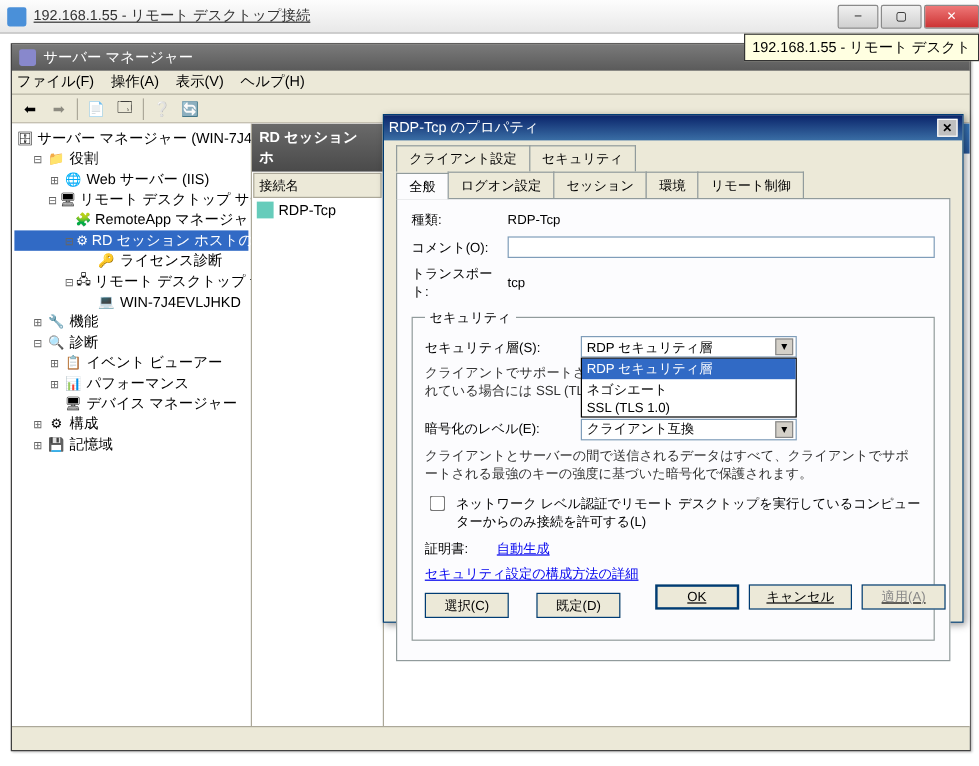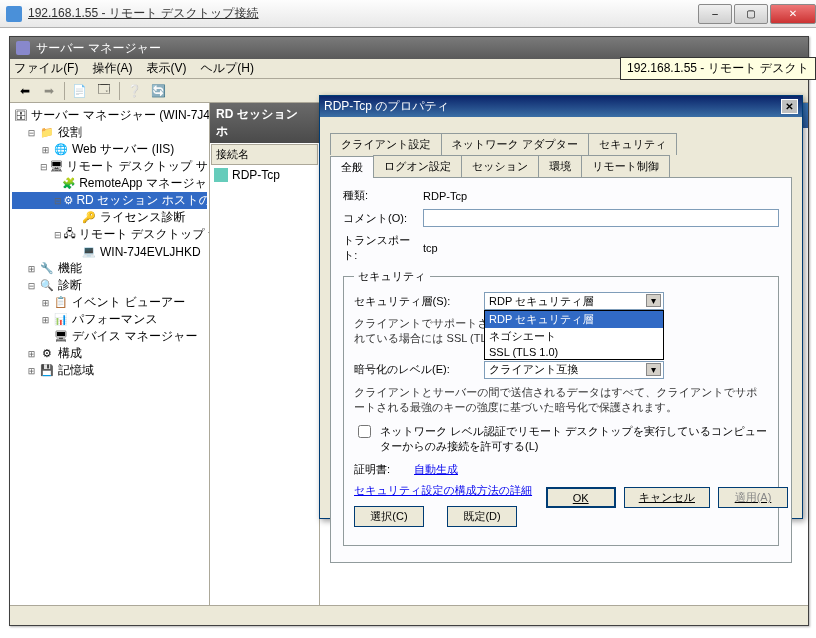--- a/index.html
+++ b/index.html
@@ -5,21 +5,21 @@
 * { box-sizing: border-box; font-family: "MS UI Gothic", "Meiryo", sans-serif; }
 body { margin: 0; background: #fff; width: 816px; height: 638px; overflow: hidden; font-size: 12px; }
 
 
 .outer-titlebar { height: 28px; background: linear-gradient(#fdfdfd,#e8e8e8); display:flex; align-items:center; border-bottom:1px solid #b0b0b0; position:relative;}
 .outer-titlebar .icon { width:16px; height:16px; margin:0 6px; background:#4a90d9; border-radius:2px; }
 .outer-title { flex:1; font-size:12px; color:#333;text-decoration:underline; }
 .winbtns { display:flex; }
 .winbtn { width:34px; height:20px; margin-left:2px; border:1px solid #8a8a8a; background:linear-gradient(#f0f0f0,#d0d0d0); display:flex;align-items:center;justify-content:center; font-size:10px; border-radius:2px;}
 .winbtn.close{ background:linear-gradient(#e77,#c33); color:#fff; width:46px;}
-.tooltip-overlay { position:absolute; right:0; top:28px; background:#ffffe1; border:1px solid #333; padding:2px 6px; font-size:12px; z-index:50;margin-top:29px;}
+.tooltip-overlay { position:absolute; right:0; top:28px; background:#ffffe1; border:1px solid #333; padding:2px 6px; font-size:12px; z-index:50;}
 
 
 .sm-window { position:absolute; left:9px; top:36px; width:800px; height:590px; border:1px solid #404040; background:#d6d3ce; box-shadow:1px 1px 2px rgba(0,0,0,.3);}
 .sm-titlebar { height:22px; background:linear-gradient(#7a7a7a,#5a5a5a); color:#fff; display:flex; align-items:center; padding:0 6px; font-size:12px;}
 .sm-titlebar .icon{ width:14px;height:14px;background:#88c;margin-right:6px;border-radius:2px;}
 .sm-menubar { height:20px; background:#ece9d8; display:flex; align-items:center; padding:0 4px; border-bottom:1px solid #aca899;}
 .sm-menubar span{ margin-right:14px; }
 .sm-toolbar { height:24px; background:#ece9d8; display:flex; align-items:center; padding:0 4px; border-bottom:1px solid #aca899; gap:2px;}
 .tbbtn{ width:22px;height:20px;border:1px solid transparent;display:flex;align-items:center;justify-content:center;}
 .tbdiv{ width:1px;height:18px;background:#aca899;margin:0 2px;}
@@ -48,21 +48,21 @@
 .right-strip{ width:62px; background:#fff; }
 .right-head{ background:linear-gradient(#3a7bbf,#2a5b9f); color:#fff; padding:4px; font-size:12px; font-weight:bold;}
 
 .sm-status{ height:20px; background:#ece9d8; border-top:1px solid #aca899;}
 
 
 .dialog{ position:absolute; left:319px; top:95px; width:484px; height:424px; background:#ece9d8; border:1px solid #003c74; box-shadow:2px 2px 6px rgba(0,0,0,.4); z-index:20;}
 .dlg-title{ height:21px; background:linear-gradient(#0a246a,#3a6ea5); color:#fff; display:flex; align-items:center; padding:0 4px; font-size:12px;}
 .dlg-title span{flex:1;}
 .dlg-close{ width:17px;height:15px;background:#c0c0c0;border:1px solid #fff;display:flex;align-items:center;justify-content:center;font-size:10px;font-weight:bold;color:#000;}
-.dlg-body{ padding:16px 10px;}
+.dlg-body{ padding:4px 10px;}
 .tabs{ position:relative;}
 .tabrow{ display:flex; }
 .tab{ border:1px solid #919b9c; border-bottom:none; background:#ece9d8; padding:3px 10px; font-size:11px; margin-right:-1px; position:relative;}
 .tab.active{ background:#fcfcfe; z-index:2; top:1px;}
 .tabpanel{ border:1px solid #919b9c; background:#fcfcfe; padding:10px 12px; min-height:340px;}
 .frow{ display:flex; align-items:center; margin-bottom:6px; font-size:11px;}
 .frow .lbl{ width:80px;}
 .frow input[type=text]{ flex:1; border:1px solid #7f9db9; height:18px; font-size:11px; padding:0 2px;}
 fieldset{ border:1px solid #919b9c; padding:8px 10px 10px; margin:6px 0; font-size:11px;}
 fieldset legend{ font-size:11px; padding:0 4px;}
@@ -263,21 +263,20 @@
 
 <div class="dialog">
   <div class="dlg-title">
     <span>RDP-Tcp のプロパティ</span>
     <div class="dlg-close">✕</div>
   </div>
   <div class="dlg-body">
     <div class="tabs">
       <div class="tabrow" id="tabrow1">
           <div class="tab">クライアント設定</div>
-          <div class="tab">ネットワーク アダプター</div>
           <div class="tab">セキュリティ</div>
         </div>
       <div class="tabrow" id="tabrow2">
           <div class="tab active">全般</div>
           <div class="tab">ログオン設定</div>
           <div class="tab">セッション</div>
           <div class="tab">環境</div>
           <div class="tab">リモート制御</div>
         </div>
       <div class="tabpanel">

